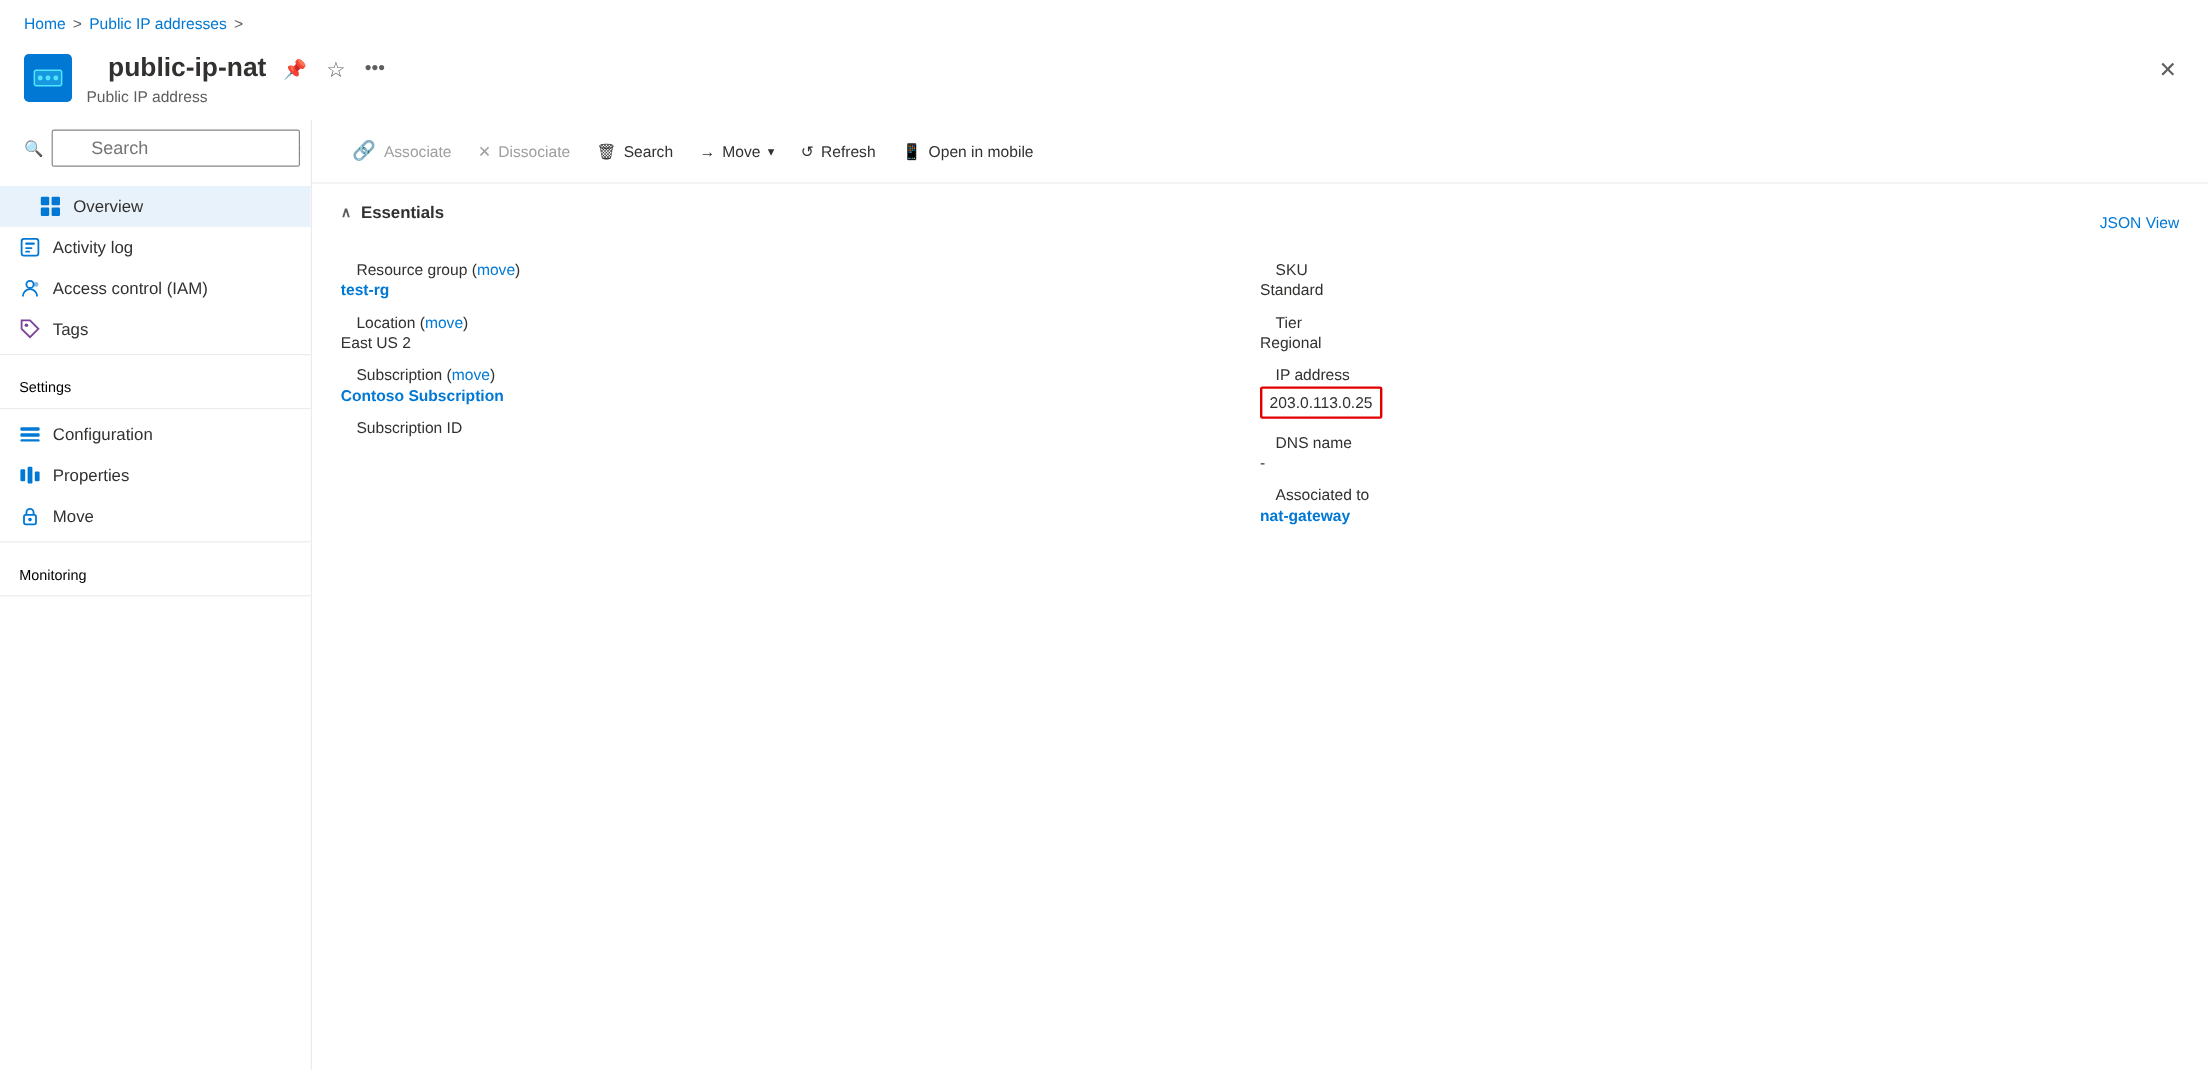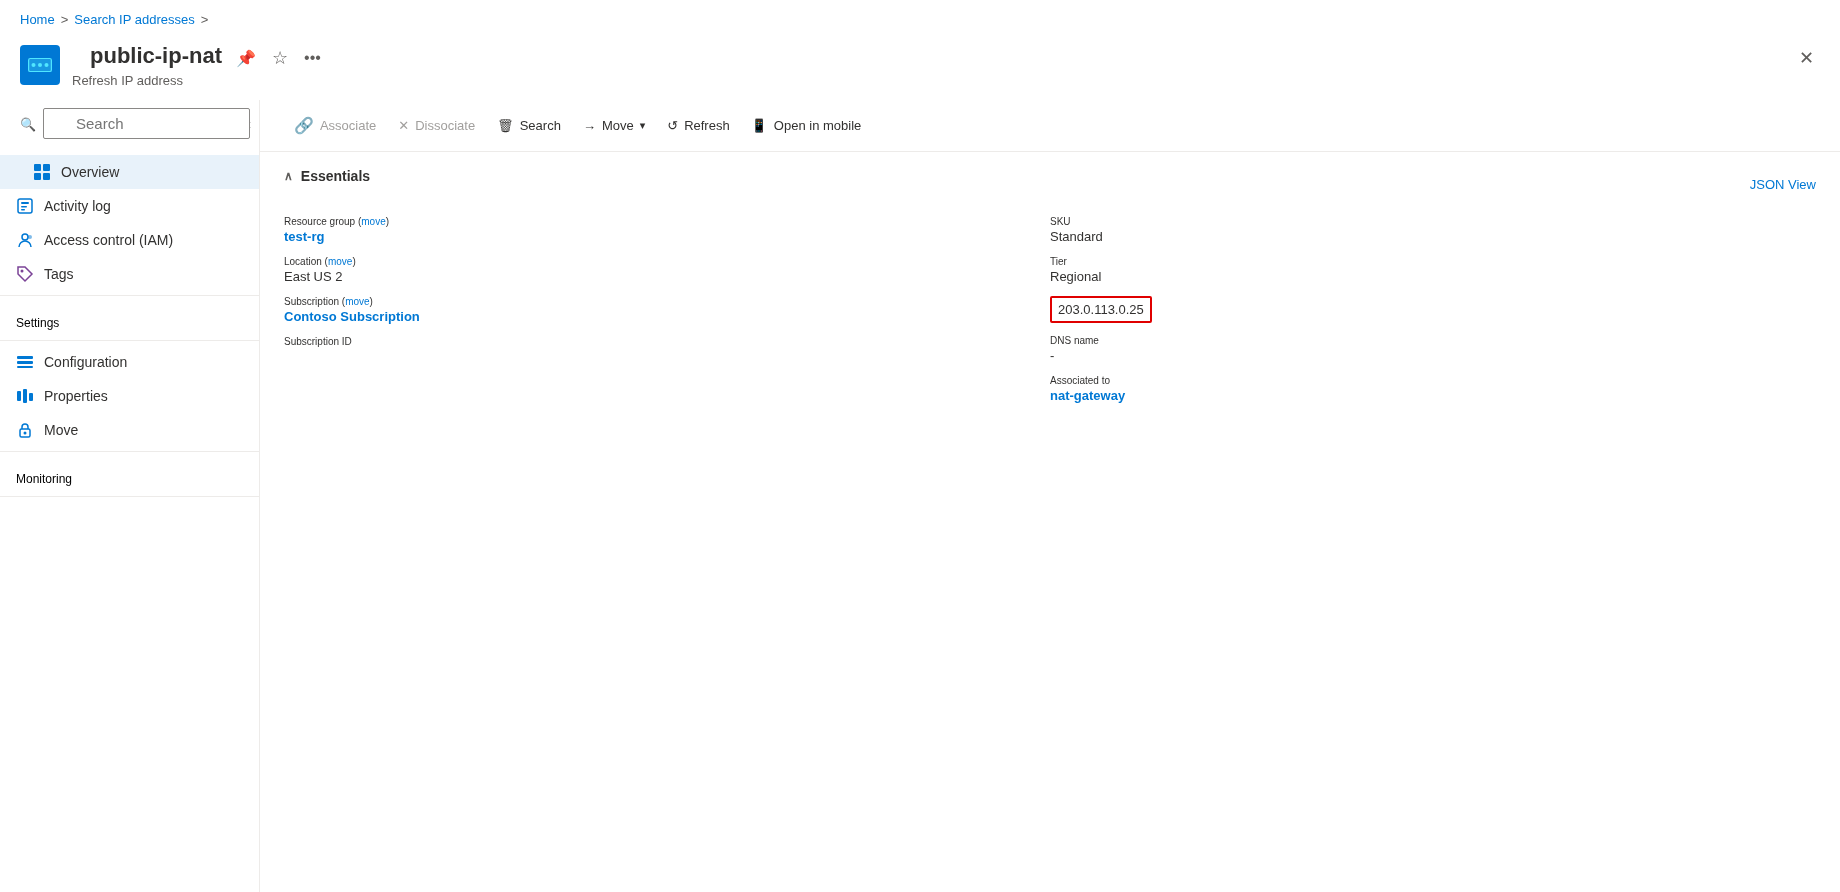--- a/index.html
+++ b/index.html
@@ -52,40 +52,40 @@
     
     .essentials-section { padding: 16px 24px; }
     .essentials-header { display: flex; align-items: center; gap: 8px; font-size: 14px; font-weight: 600; color: #323130; margin-bottom: 16px; cursor: pointer; }
 
     .json-view-link { float: right; color: #0078d4; font-size: 13px; cursor: pointer; text-decoration: none; }
 
     .essentials-grid { display: grid; grid-template-columns: 1fr 1fr; gap: 0; }
     .essentials-col { display: flex; flex-direction: column; gap: 12px; }
 
     .essentials-field { display: flex; flex-direction: column; gap: 2px; }
-    .field-label { font-size: 10px; color: #323130; }
+    .field-label { font-size: 13px; color: #323130; margin-left: 13px; }
     .field-label a { color: #0078d4; text-decoration: none; }
     .field-value { font-size: 13px; color: #323130; }
     .field-value.link { color: #0078d4; cursor: pointer; text-decoration: none; font-weight: bold; }
     .field-value.dash { color: #323130; }
 
     .ip-address-box { border: 2px solid #e00000; border-radius: 2px; padding: 4px 6px; display: inline-block; }
 
     
     .icon-overview { color: #0078d4; }
   </style>
 </head>
 <body>
 
 <div class="page">
 
   <div class="breadcrumb">
     <a href="#" style="color:#0078d4;text-decoration:none;">Home</a>
     <span>&gt;</span>
-    <a href="#" style="color:#0078d4;text-decoration:none;">Search IP addresses</a>
+    <a href="#" style="color:#0078d4;text-decoration:none;">Public IP addresses</a>
     <span>&gt;</span>
   </div>
 
   <div class="resource-header">
     <div class="resource-header-left">
       <div class="resource-icon">
         <svg viewBox="0 0 32 32" fill="none" xmlns="http://www.w3.org/2000/svg">
           <rect x="2" y="8" width="28" height="16" rx="2" fill="#50e6ff" opacity="0.3"></rect>
           <rect x="2" y="8" width="28" height="16" rx="2" stroke="#50e6ff" stroke-width="1.5"></rect>
           <circle cx="8" cy="16" r="2.5" fill="#50e6ff"></circle>
@@ -95,21 +95,21 @@
       </div>
       <div class="resource-title-group">
         <div class="resource-name">
           <span>public-ip-nat</span>
           <div class="header-icons">
             <button class="header-icon-btn" title="Pin to dashboard">📌</button>
             <button class="header-icon-btn" title="Favorite" style="font-size:18px;">☆</button>
             <button class="header-icon-btn" title="More options">•••</button>
           </div>
         </div>
-        <div class="resource-type">Refresh IP address</div>
+        <div class="resource-type">Public IP address</div>
       </div>
     </div>
     <button class="close-btn">✕</button>
   </div>
 
   <div class="main">
 
     <div class="sidebar">
       <div style="position:relative; display:flex; align-items:center;">
         <div class="sidebar-search" style="flex:1;">
@@ -280,20 +280,21 @@
               <div class="field-label">SKU</div>
               <div class="field-value">Standard</div>
             </div>
 
             <div class="essentials-field">
               <div class="field-label">Tier</div>
               <div class="field-value">Regional</div>
             </div>
 
             <div class="essentials-field">
+              <div class="field-label">IP address</div>
               <div class="field-value">
                 <span class="ip-address-box">203.0.113.0.25</span>
               </div>
             </div>
 
             <div class="essentials-field">
               <div class="field-label">DNS name</div>
               <div class="field-value dash">-</div>
             </div>
 

